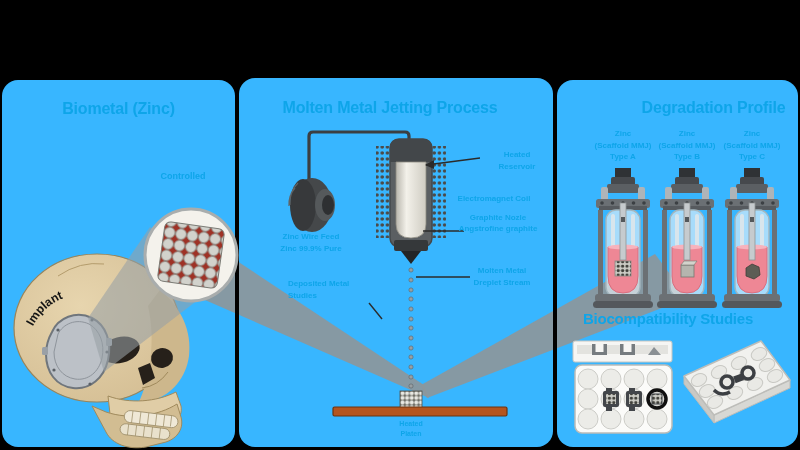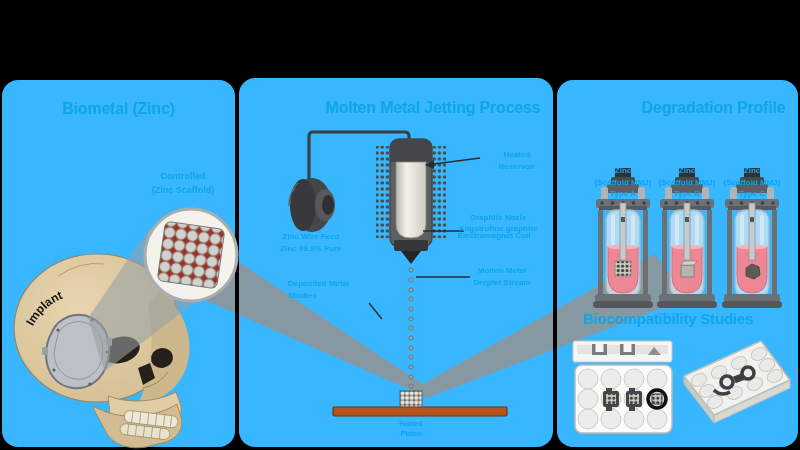--- a/index.html
+++ b/index.html
@@ -6,21 +6,21 @@
   body{
     width:800px;height:450px;position:relative;overflow:hidden;
     background:#000;font-family:"Liberation Sans", sans-serif;
   }
   .panel{position:absolute;background:#38b6ff;border-radius:16px;z-index:1;}
   #stage{position:absolute;left:0;top:0;z-index:2;}
   .lbl{position:absolute;z-index:3;color:#0ea5e9;font-weight:700;text-align:center;}
   .title{font-size:16px;letter-spacing:-0.2px;line-height:20px;}
   .small{font-size:8px;line-height:12px;}
   .tiny{font-size:7px;line-height:9.5px;}
-  .nowrap{white-space:nowrap;margin-top:37px;}
+  .nowrap{white-space:nowrap;}
   .l-scaffold{font-size:9px;line-height:14px;}
   .samplbl{font-size:8px;line-height:11.5px;}
   .semib{font-weight:600;}
   .right{text-align:left;}
 </style>
 </head>
 <body>
 
 <div class="panel" style="left:2px;top:80px;width:233px;height:367px;"></div>
 <div class="panel" style="left:239px;top:78px;width:314px;height:369px;"></div>
@@ -254,24 +254,23 @@
       <path d="M714,390 q7,7 16,2"></path>
     </g>
     <rect x="734" y="375" width="9" height="7" transform="rotate(-20 738 378)" fill="#3c3f43"></rect>
   </g>
 </svg>
 
 <div class="lbl title" style="left:2px;top:99px;width:233px;">Biometal (Zinc)</div>
 
 <div class="lbl l-scaffold" style="left:127px;top:169px;width:112px;">
   <div>Controlled</div>
-  <div>(Zinc Scaffold)</div>
-</div>
-
-<div class="lbl title" style="left:239px;top:98px;width:302px;padding-left:43px;">Molten Metal Jetting Process</div>
+</div>
+
+<div class="lbl title" style="left:239px;top:98px;width:302px;">Molten Metal Jetting Process</div>
 
 <div class="lbl small" style="left:267px;top:231px;width:88px;">
   <div>Zinc Wire Feed</div>
   <div>Zinc 99.9% Pure</div>
 </div>
 
 <div class="lbl small" style="left:484px;top:149px;width:66px;">
   <div>Heated</div>
   <div>Reservoir</div>
 </div>

